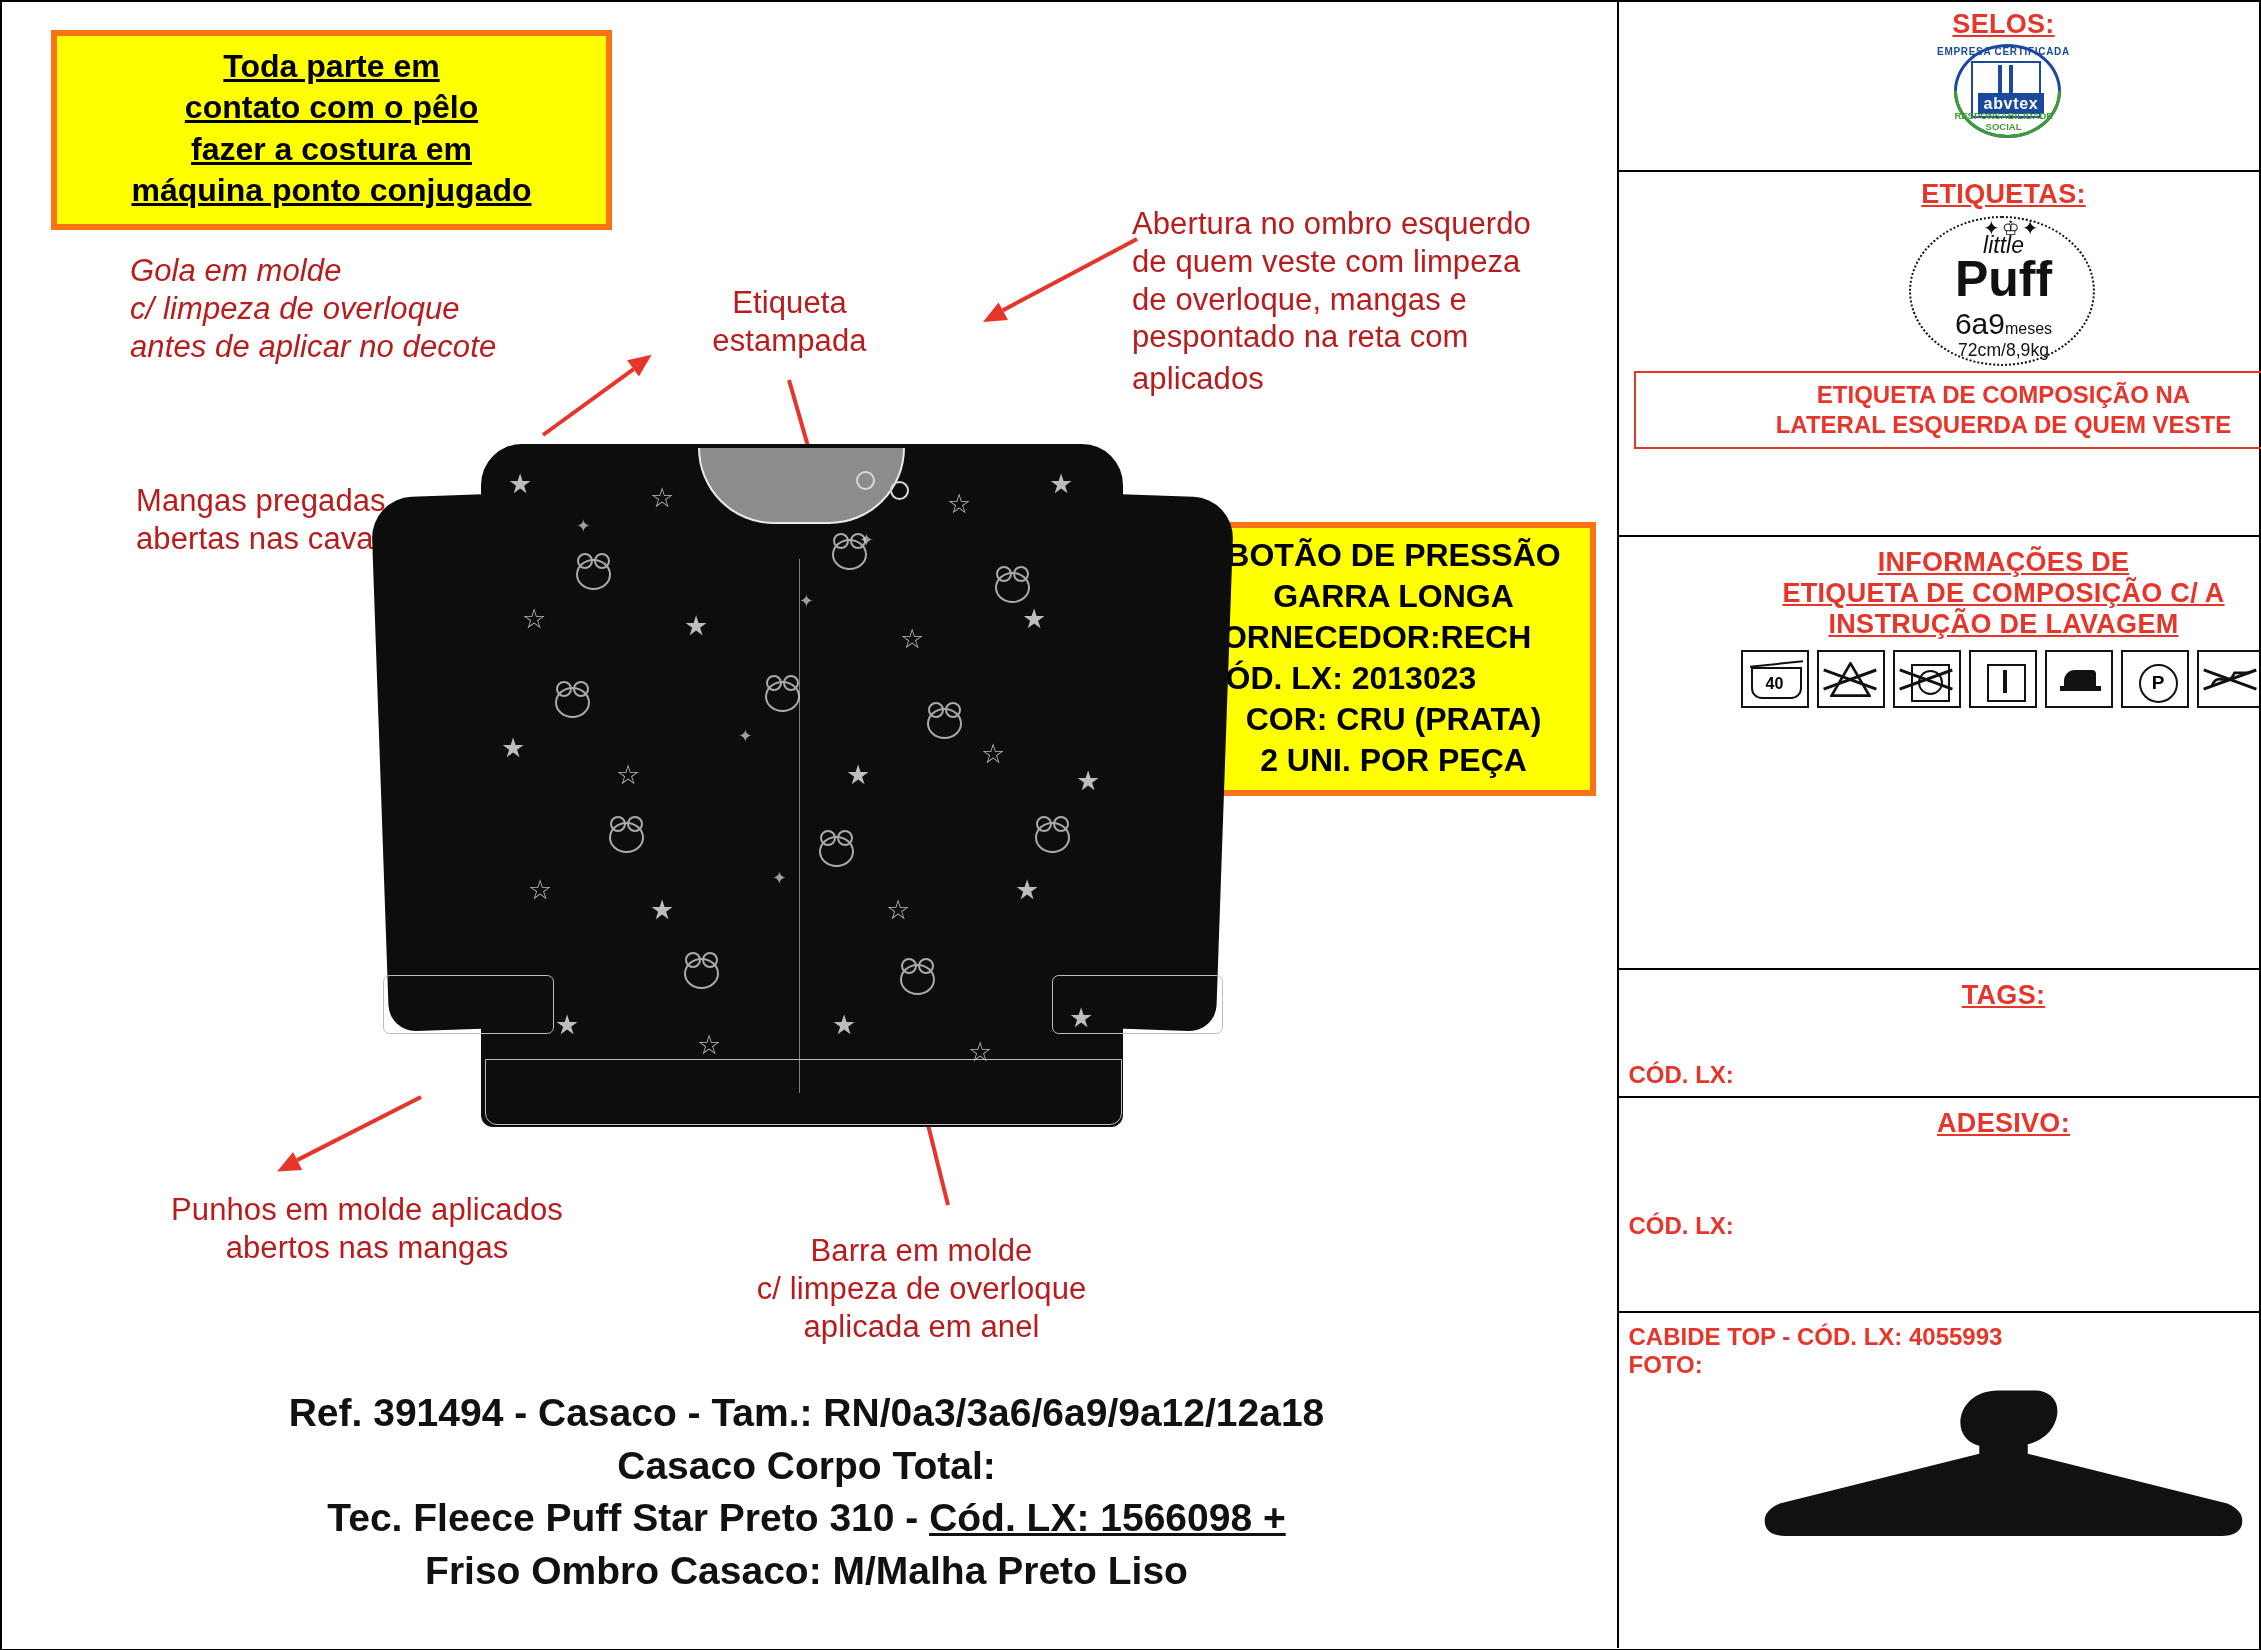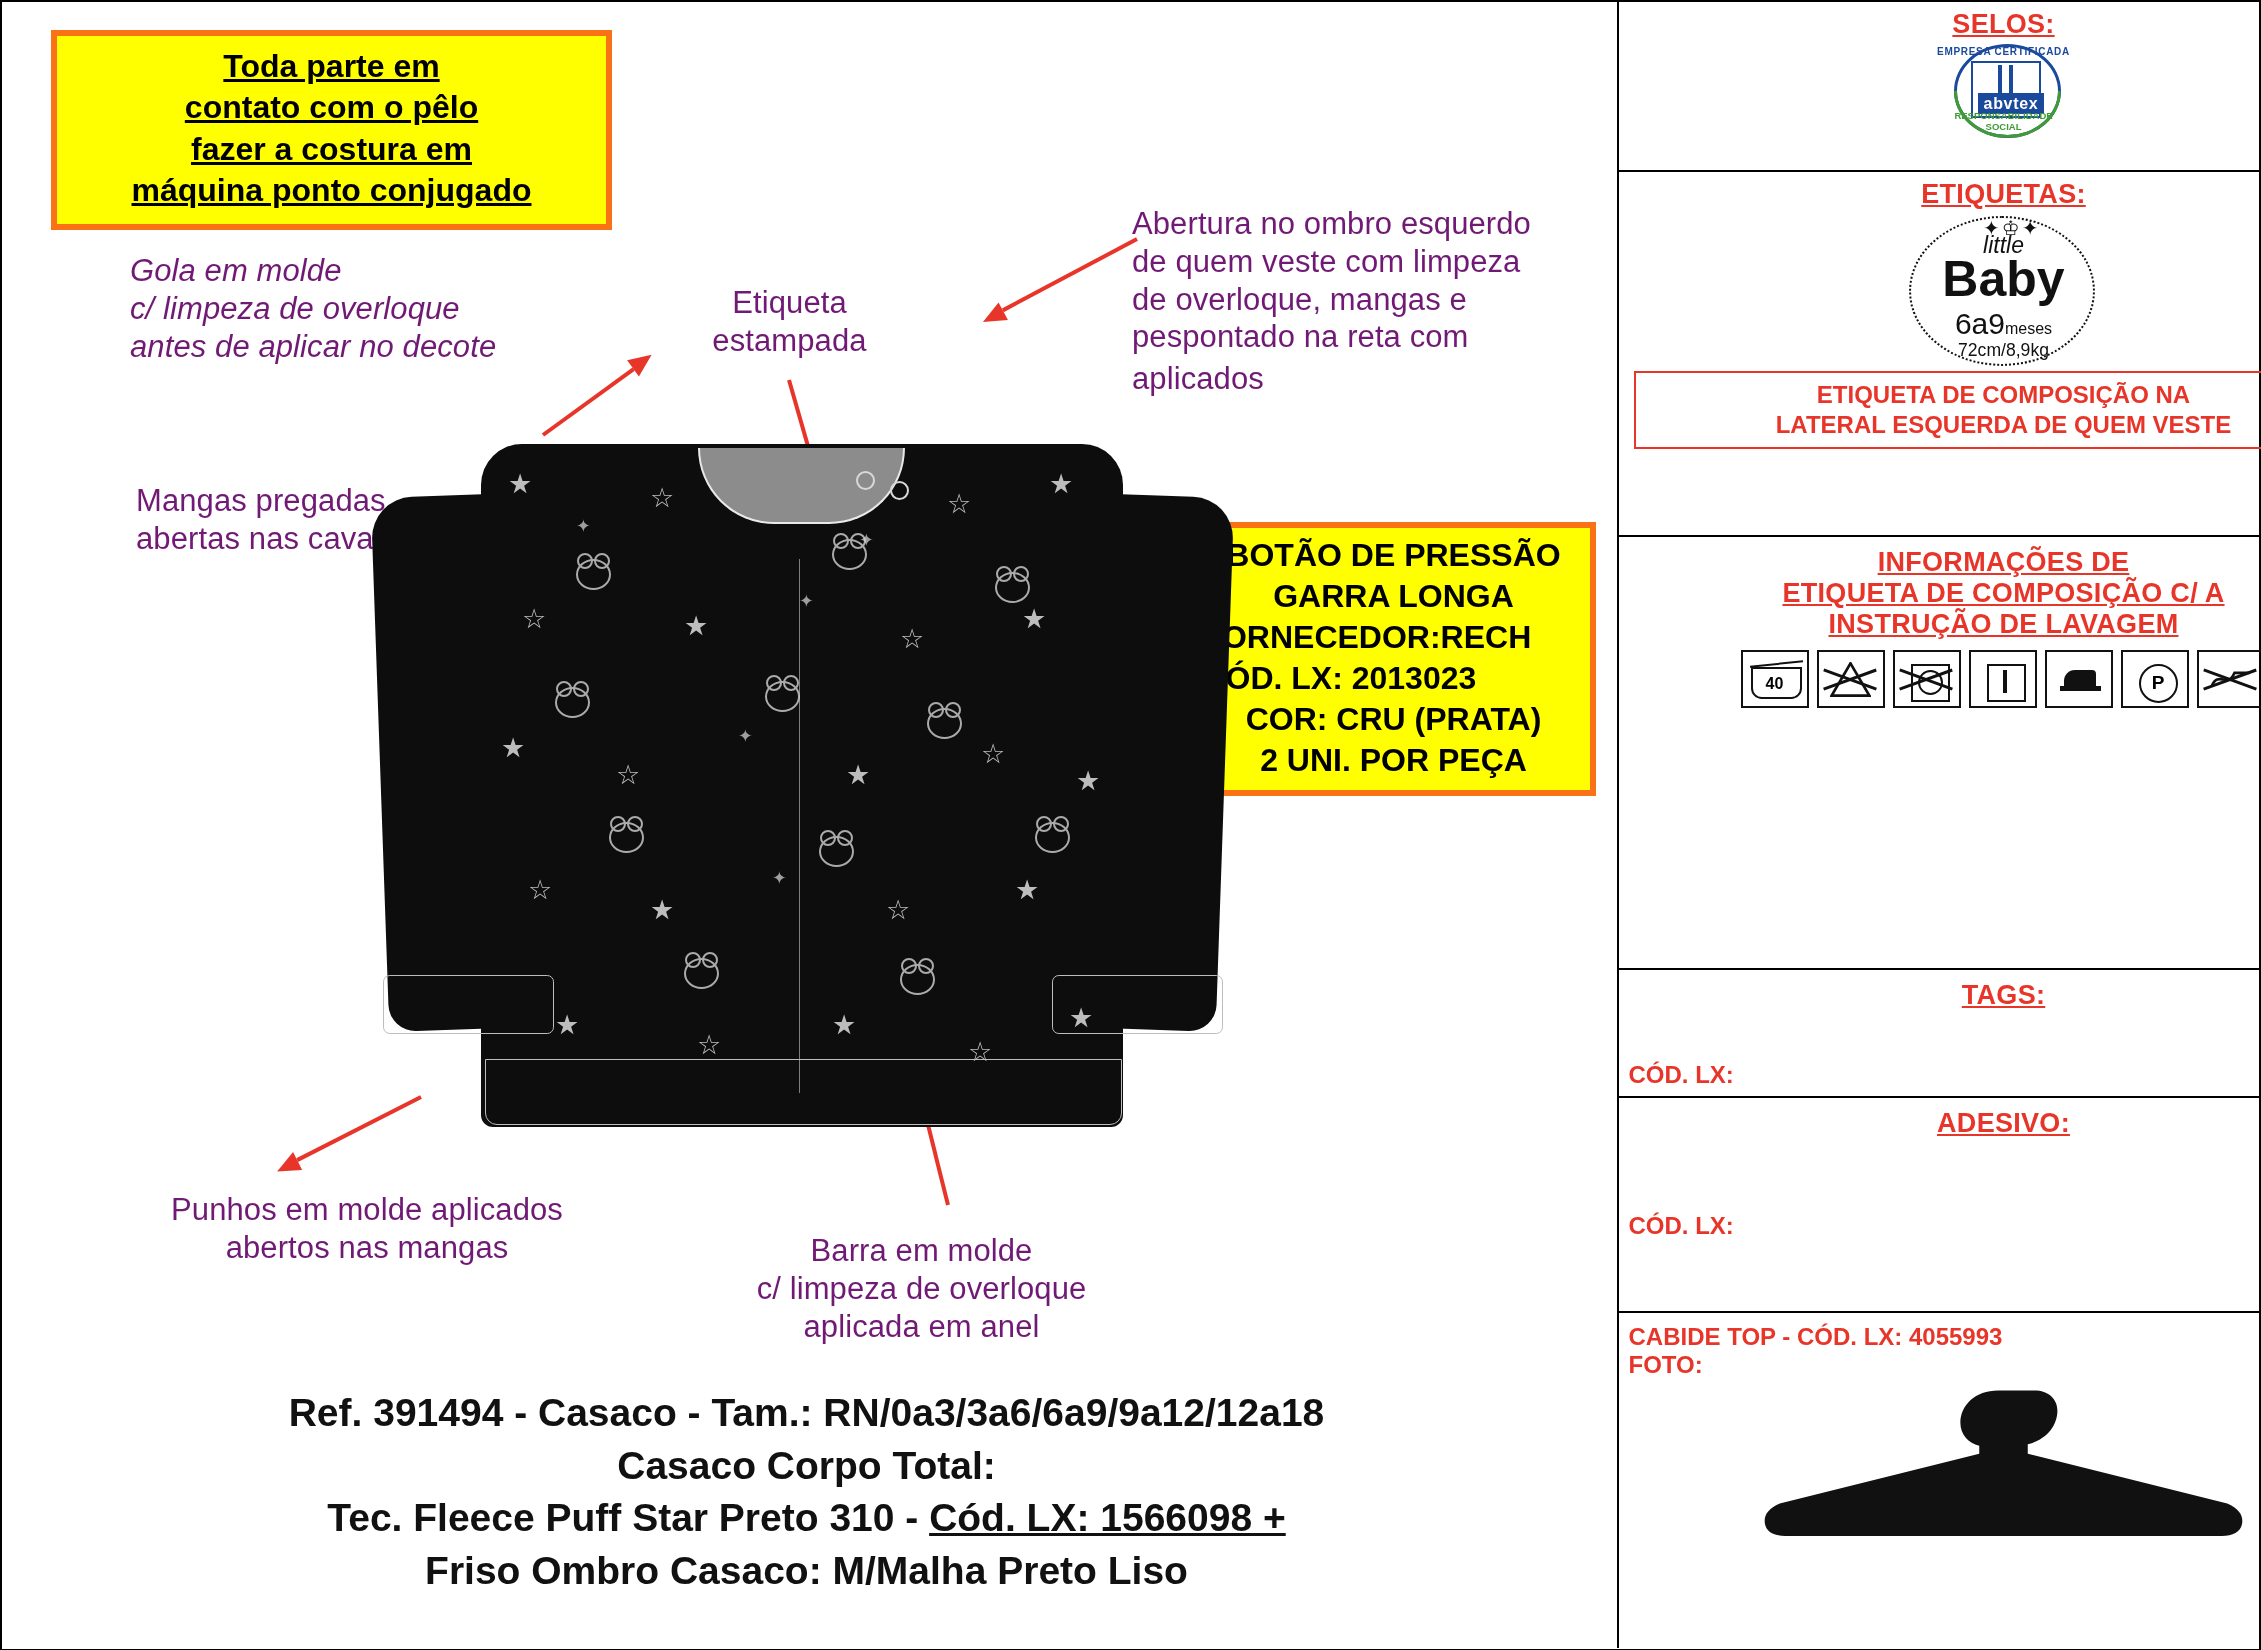--- a/index.html
+++ b/index.html
@@ -3,21 +3,21 @@
 <meta charset="utf-8">
 <style>
   html,body{margin:0;padding:0;background:#ffffff;}
   body{width:2261px;height:1651px;font-family:"Liberation Sans",sans-serif;position:relative;overflow:hidden;}
 
   .sheet{position:absolute;left:0;top:0;width:2261px;height:1651px;box-sizing:border-box;border:2.7px solid #000;background:#fff;}
 
   
   .left-pane{position:absolute;left:0;top:0;width:1615px;height:1646px;}
 
-  .note{position:absolute;color:#701a75;font-size:31px;line-height:1.22;letter-spacing:0.1px;}
+  .note{position:absolute;color:#b91c1c;font-size:31px;line-height:1.22;letter-spacing:0.1px;}
   .note.center{text-align:center;}
 
   .yellowbox{position:absolute;background:#ffff00;border:6px solid #f97316;box-sizing:border-box;
              font-weight:bold;color:#000;text-align:center;}
 
   .ybox-top{left:49px;top:28px;width:561px;padding:9.5px 6.8px 12px 6.8px;font-size:32px;line-height:1.3;}
   .ybox-top u{text-decoration:underline;}
 
   .ybox-press{left:1189px;top:520px;width:405px;padding:6.8px 5.4px 9.5px 5.4px;font-size:32px;line-height:1.28;text-align:left;}
   .ybox-press .ctr{text-align:center;}
@@ -269,21 +269,21 @@
         <div class="txt-bot">RESPONSABILIDADE SOCIAL</div>
       </div>
     </div>
 
     <div class="rbox" style="top:170px;height:365px;padding-top:6.8px;">
       <div class="rtitle">ETIQUETAS:</div>
       <div class="babylabel">
         <div class="circ"></div>
         <div class="crown">✦♔✦</div>
         <div class="bl-little">little</div>
-        <div class="bl-baby">Baby</div>
+        <div class="bl-baby">Puff</div>
         <div class="bl-size">
           <span>6a9</span><small>meses</small>
         </div>
         <div class="bl-meta">72cm/8,9kg</div>
       </div>
       <div class="redbox" style="margin:4px 15px 0 15px;">
         <div>ETIQUETA DE COMPOSIÇÃO NA</div>
         <div>LATERAL ESQUERDA DE QUEM VESTE</div>
       </div>
     </div>

